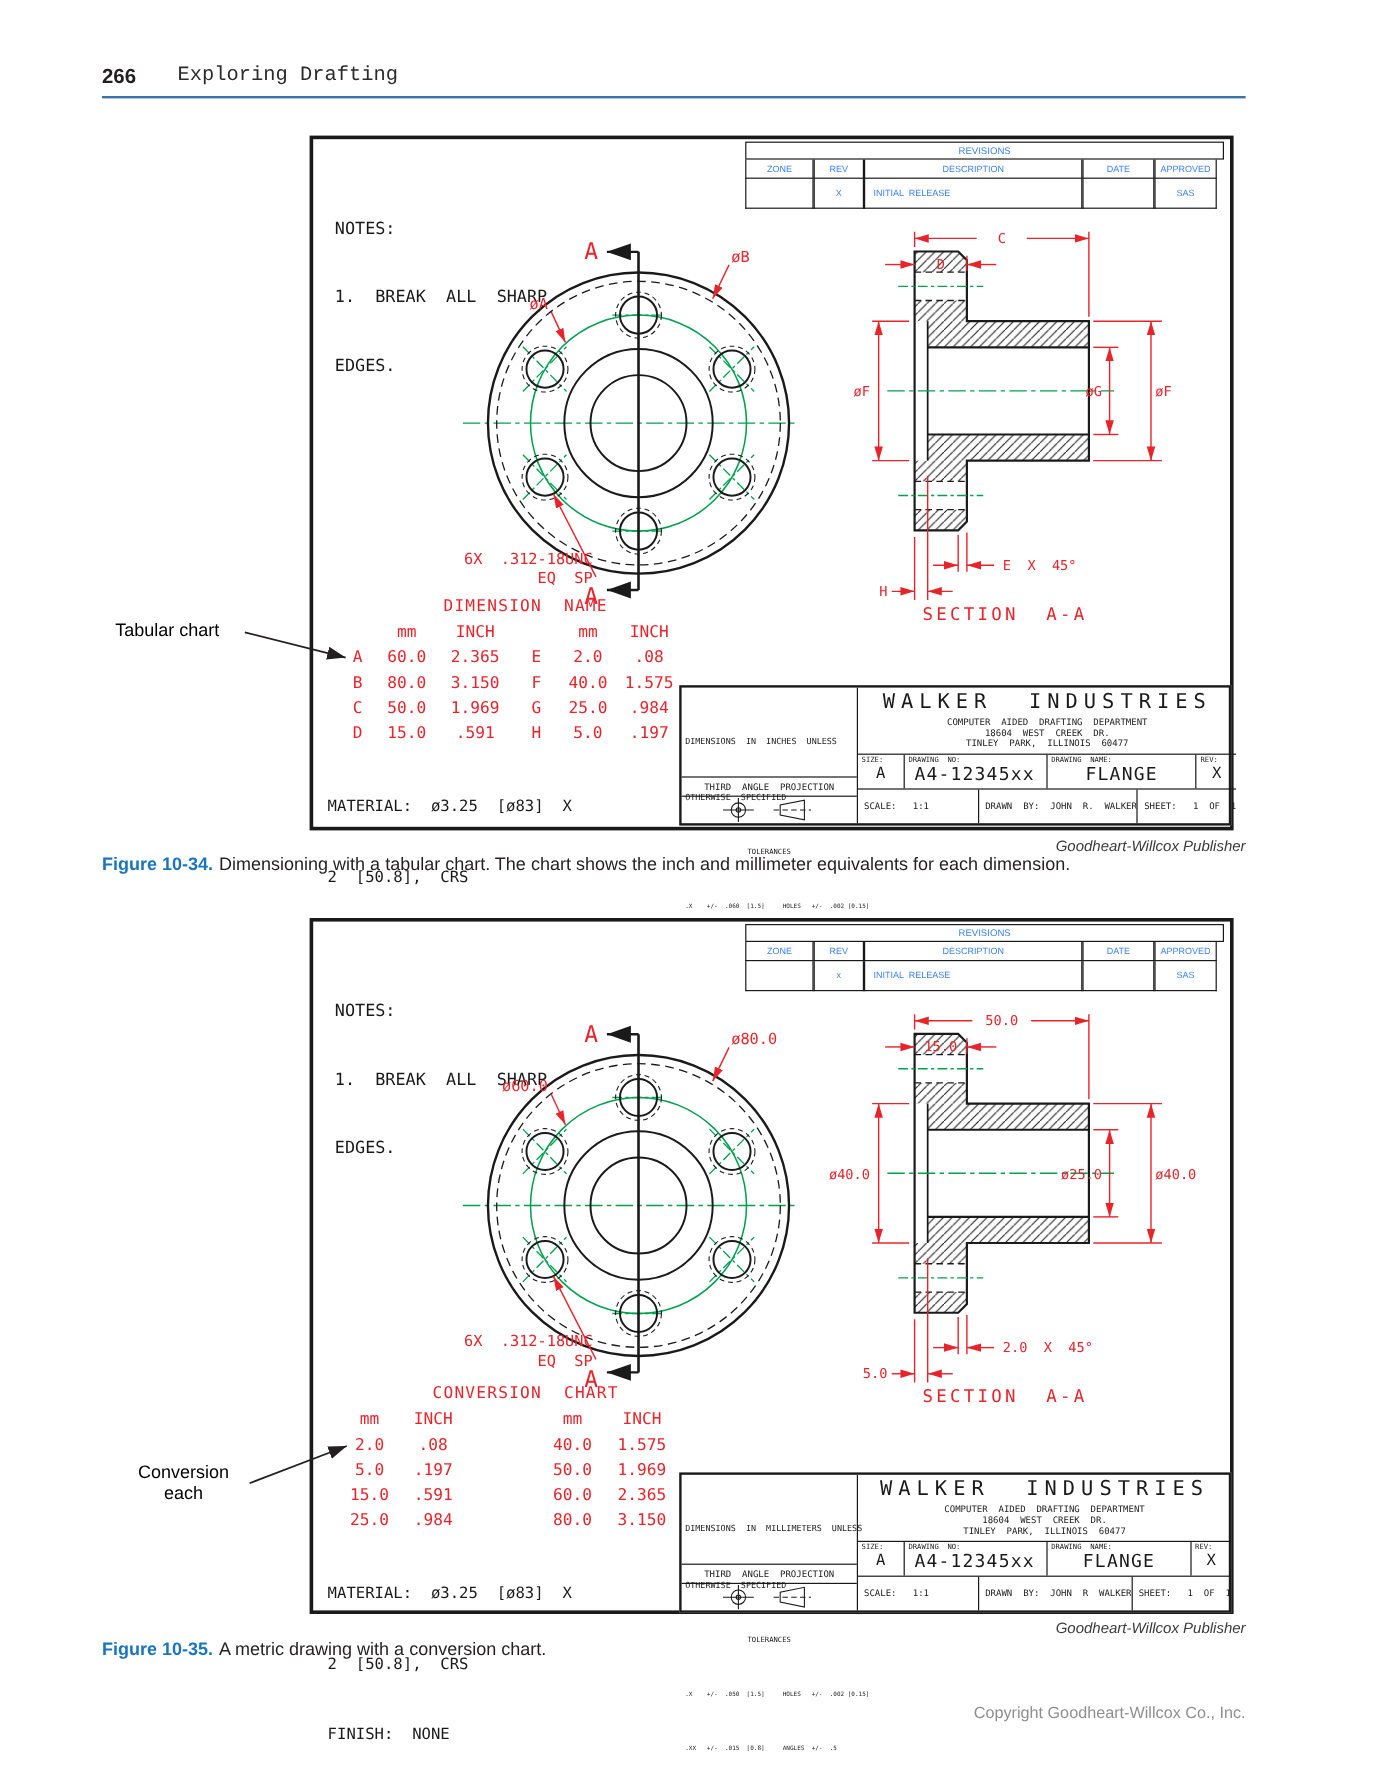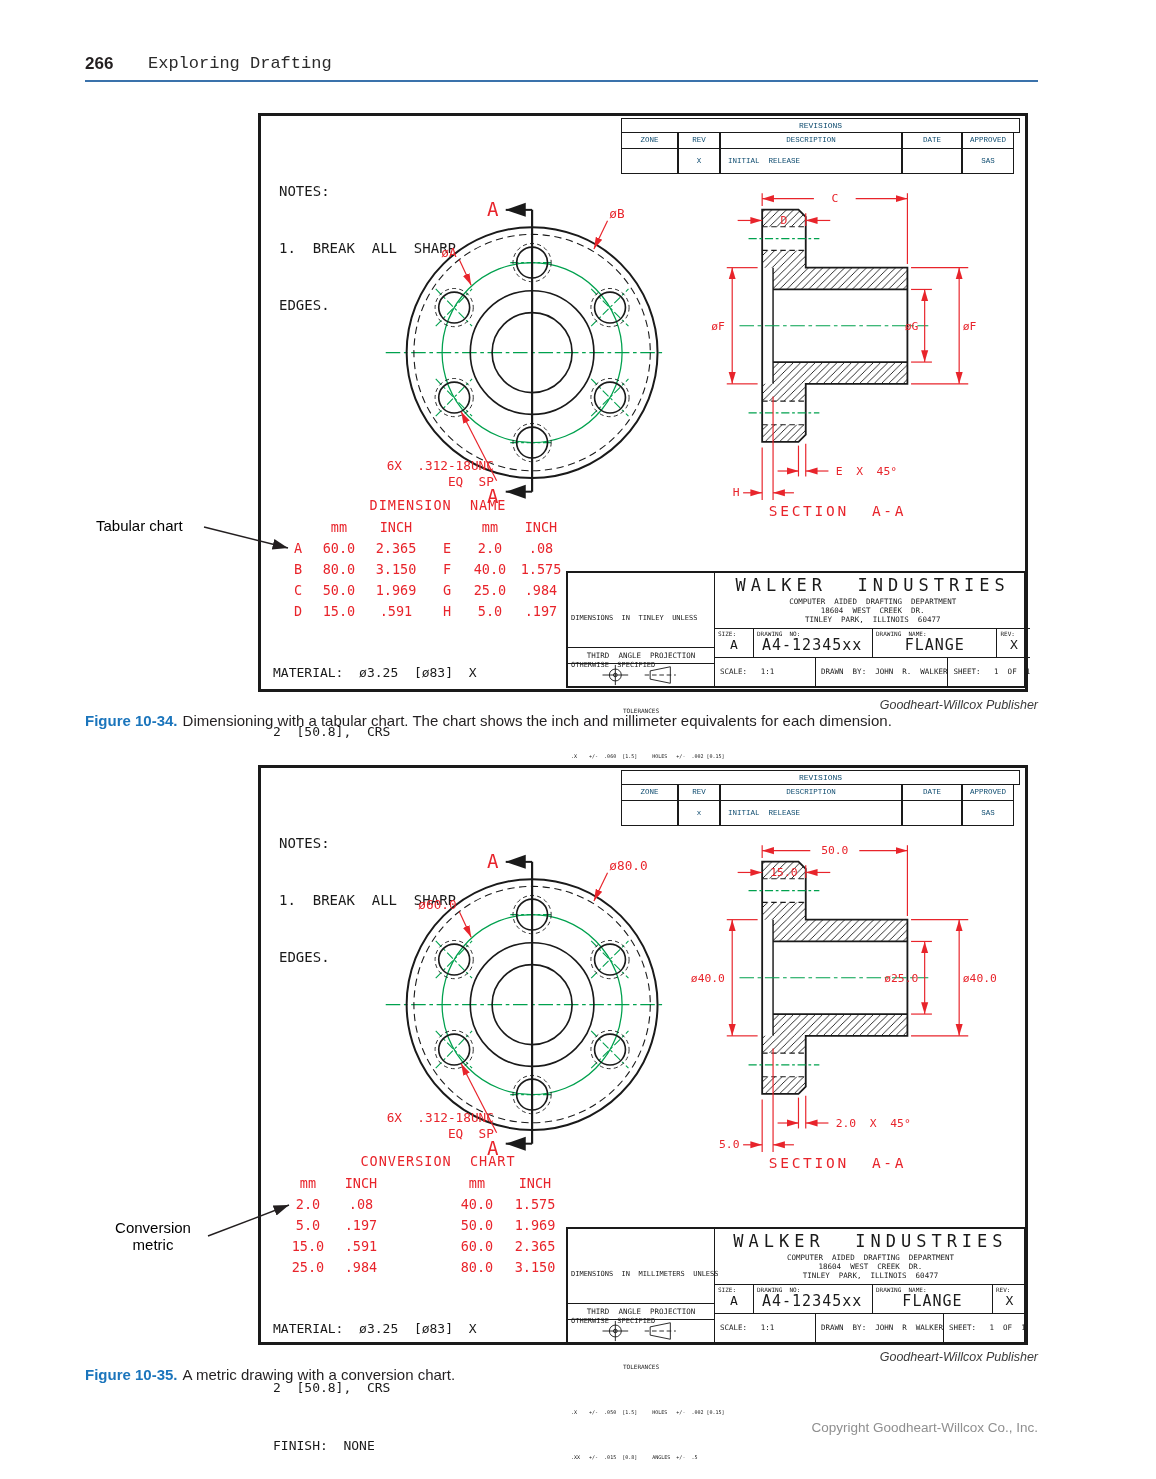--- a/index.html
+++ b/index.html
@@ -11,21 +11,21 @@
   
   .pagenum{left:85px;top:54px;font-size:17px;font-weight:bold}
   .booktitle{left:148px;top:54px;font-size:17px;font-family:Liberation Mono, monospace;color:#2b2b2b}
   .rule{left:85px;top:80px;width:953px;height:2px;background:#3a72ab}
   
   .sheet{position:absolute;left:258px;width:764px;background:#fff;border:3px solid #1a1a1a}
   #sheet1{top:113px;height:573px}
   #sheet2{top:765px;height:574px}
   .notes{left:18px;top:28px;font-size:14px;line-height:19px}
   
-  .rev{left:360px;top:2px;width:399px;font-family:Liberation Mono, monospace;color:#0c4a6e}
+  .rev{left:360px;top:2px;width:399px;font-family:Liberation Sans, sans-serif;color:#3b82f6}
   .rev .title{border:1.5px solid #1a1a1a;height:13px;line-height:13px;text-align:center;font-size:8px}
   .rev .grid{display:grid;grid-template-columns:57px 42px 182px 60px 52px}
   .rev .c{border:1px solid #1a1a1a;border-top:none;font-size:7.5px;text-align:center;overflow:hidden}
   .rev .hc{height:15px;line-height:15px}
   .rev .dc{height:24px;line-height:24px}
   .rev .left{text-align:left;padding-left:7px}
   
   .chart{left:22px;width:310px;font-family:"DejaVu Sans Mono",monospace;color:#e8242b}
   #sheet1 .chart{top:381px}
   #sheet2 .chart{top:385px}
@@ -300,21 +300,21 @@
 
     <div class="abs mat cad pre">
       <div>MATERIAL:  ø3.25  [ø83]  X</div>
       <div>2  [50.8],  CRS</div>
       <div>FINISH:  NONE</div>
     </div>
 
     <div class="abs tb">
       <div class="tb-left">
         <div class="tol pre">
-          <div class="d1">DIMENSIONS  IN  TINLEY  UNLESS</div>
+          <div class="d1">DIMENSIONS  IN  INCHES  UNLESS</div>
           <div class="d1">OTHERWISE  SPECIFIED</div>
           <div class="tl">TOLERANCES</div>
           <div class="tt">.X    +/-  .060  [1.5]     HOLES   +/-  .002 [0.15]</div>
           <div class="tt">.XX   +/-  .015  [0.8]     ANGLES  +/-  .5°</div>
           <div class="tt">.XXX  +/-  .005  [0.25]</div>
           <div class="ti">INTERPRET  DIM  AND  TOL  PER  ASME  Y14.5-2009</div>
         </div>
         <div class="projl pre">THIRD  ANGLE  PROJECTION</div>
         <div class="projs">
           <svg width="120" height="22" viewBox="0 0 120 24">
@@ -628,21 +628,21 @@
           <div class="cell one pre" style="width:95px"><span>SCALE:</span>&nbsp;&nbsp;&nbsp;<span>1:1</span></div>
           <div class="cell one pre" style="flex:1">DRAWN  BY:  JOHN  R  WALKER</div>
           <div class="cell one pre" style="width:77px">SHEET:   1  OF  1</div>
         </div>
       </div>
     </div>
   </div>
 
   <div class="abs callout" style="left:103px;top:1219px;width:100px;text-align:center">
     <div>Conversion</div>
-    <div>metric</div>
+    <div>each</div>
   </div>
   <svg class="abs" style="left:205px;top:1196px" width="90" height="46">
     <defs>
         <marker id="mb4" viewBox="0 0 10 10" refX="10" refY="5" markerWidth="11" markerHeight="11" orient="auto">
       <path d="M0,1.5 L10,5 L0,8.5 Z" fill="#231f20"></path>
         </marker>
       </defs>
     <line x1="3" y1="40" x2="84" y2="9" stroke="#231f20" stroke-width="1.4" marker-end="url(#mb4)"></line>
   </svg>
 

